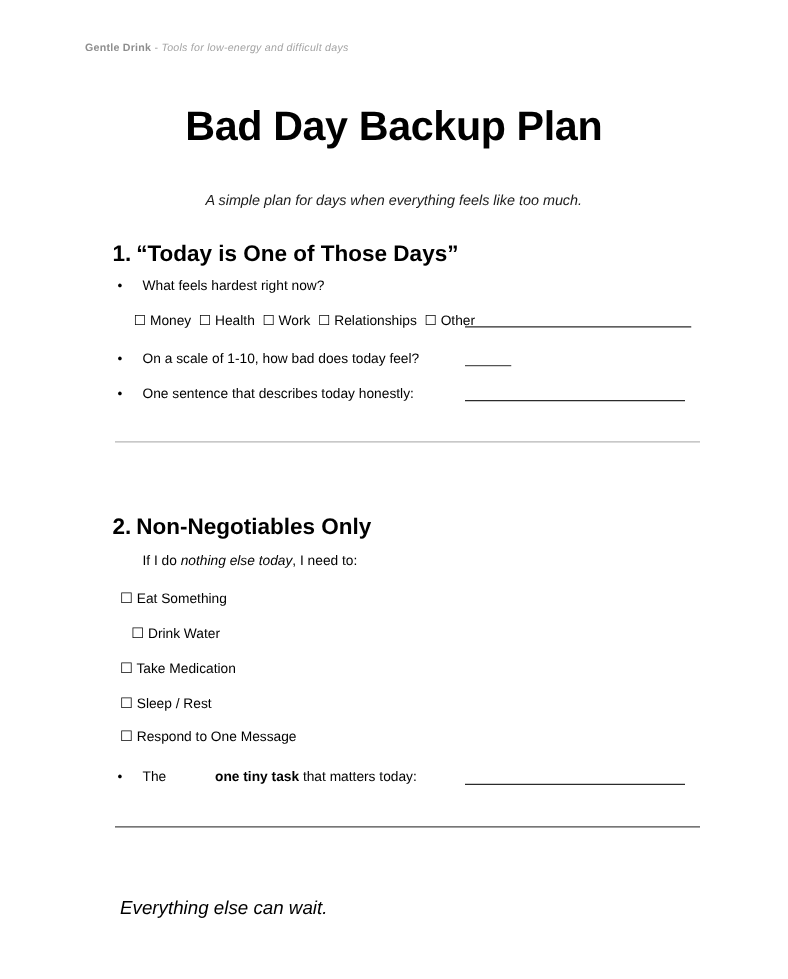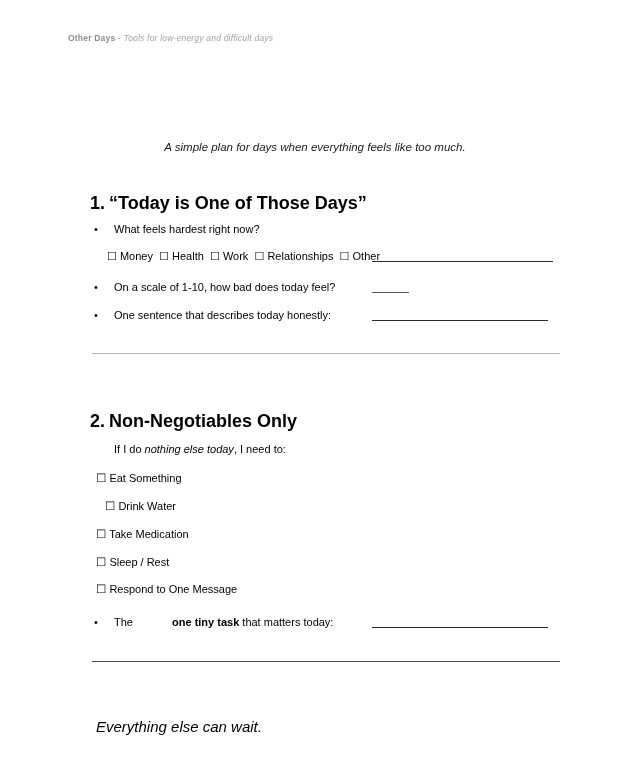--- a/index.html
+++ b/index.html
@@ -49,21 +49,21 @@
     top: 82px;
     text-align: center;
     font-size: 33px;
     font-weight: bold;
     letter-spacing: -0.3px;
   }
   .doc-subtitle {
     position: absolute;
     left: 0;
     right: 0;
-    top: 141px;
+    top: 155px;
     text-align: center;
     font-size: 11.5px;
     font-style: italic;
     color: #1a1a1a;
   }
 
   
   .section-heading {
     position: absolute;
     font-size: 18px;
@@ -137,23 +137,24 @@
 
   .em-i { font-style: italic; }
   .em-b { font-weight: bold; margin-left: 36px; }
 </style>
 </head>
 <body>
 
 <div class="page">
 
   <div class="brand">
-    <span class="brand-name">Other Days</span><span> - </span><span class="brand-tag">Tools for low-energy and difficult days</span>
-  </div>
-
+    <span class="brand-name">Gentle Drink</span><span> - </span><span class="brand-tag">Tools for low-energy and difficult days</span>
+  </div>
+
+  <div class="doc-title">Bad Day Backup Plan</div>
   <div class="doc-subtitle">A simple plan for days when everything feels like too much.</div>
 
   <div class="section-heading" style="left:90px; top:193px;">
     <span class="num">1.</span><span>“Today is One of Those Days”</span>
   </div>
 
   <div class="bullet-row" style="left:94px; top:223px;">
     <span class="dot">•</span>
     <span class="btext">What feels hardest right now?</span>
   </div>

